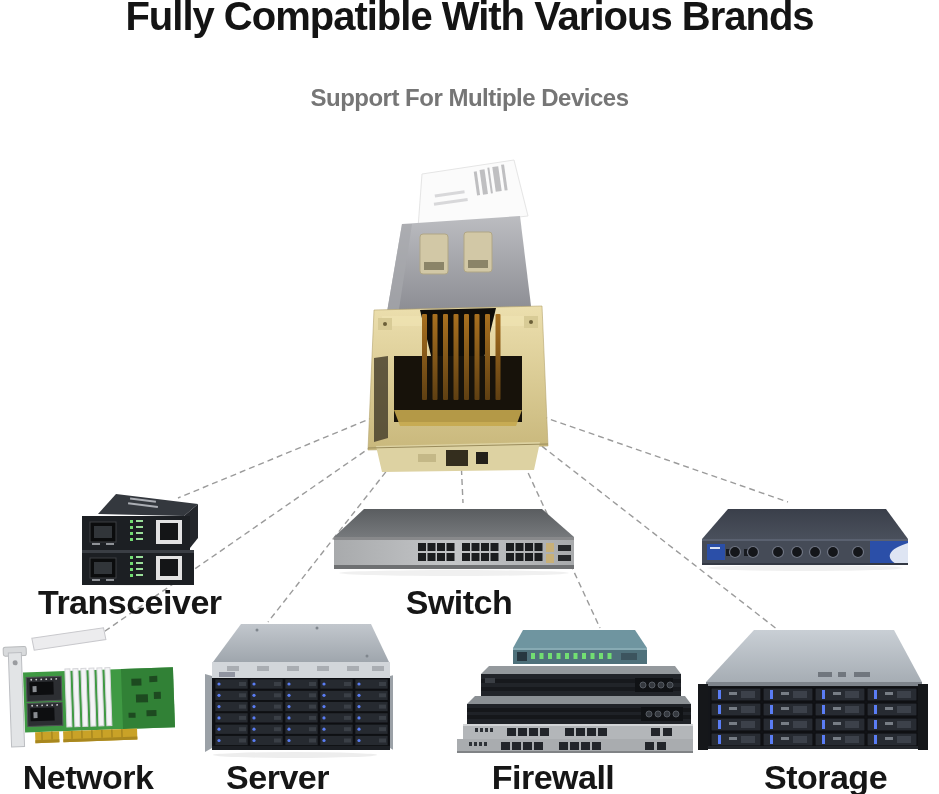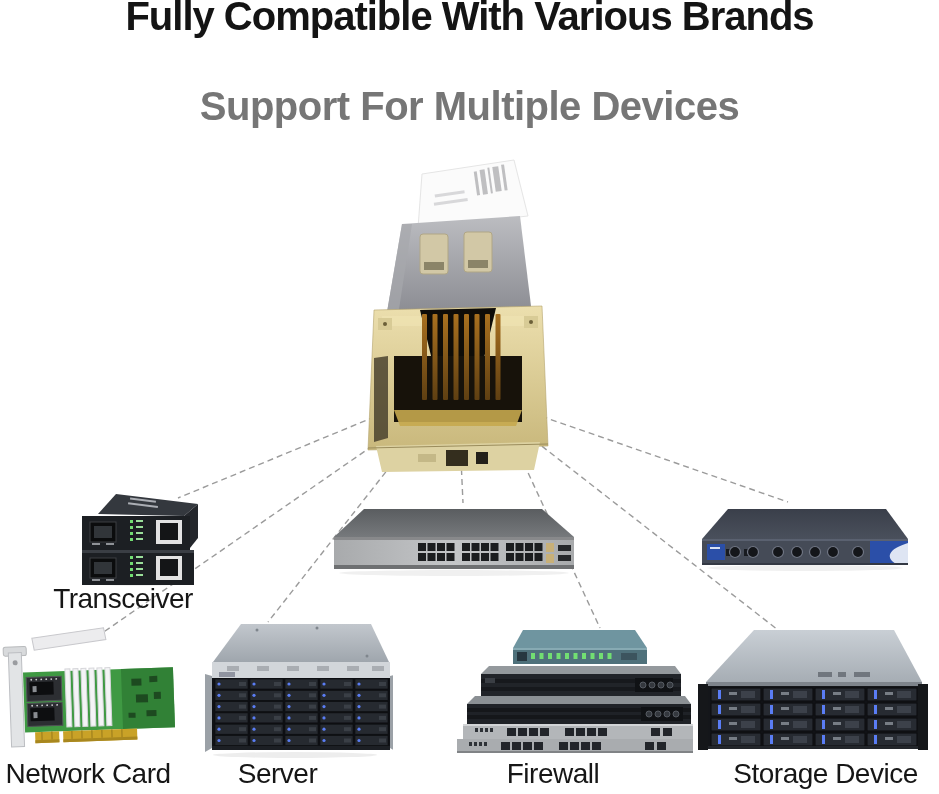--- a/index.html
+++ b/index.html
@@ -1,33 +1,33 @@
 <!DOCTYPE html>
 <html style="--title_text: #141414; --subtitle_text: #767676; --connector_line: #9b9b9b; --module_gold: #d7c68c; --module_silver: #a3a4a9; --pcb_green: #3f9943; --status_led_green: #72df72; --drive_led_blue: #5a7df5; --router_accent_blue: #2b4fa8; --uplink_port_tan: #c8b078;"><head>
 <meta charset="utf-8">
 <style>
   html,body{margin:0;padding:0;background:#fff;}
   .stage{position:relative;width:939px;height:794px;background:#ffffff;overflow:hidden;
          font-family:"Liberation Sans",sans-serif;}
   .title{position:absolute;top:-6px;left:0;width:939px;margin:0;text-align:center;
          font-size:40px;font-weight:800;letter-spacing:-1px;color:var(--title_text,#141414);}
   .subtitle{position:absolute;top:84px;left:0;width:939px;margin:0;text-align:center;
-         font-size:40px;font-weight:800;letter-spacing:-0.5px;color:var(--subtitle_text,#767676);}
+         font-size:24px;font-weight:800;letter-spacing:-0.5px;color:var(--subtitle_text,#767676);}
   .lines{position:absolute;left:0;top:0;z-index:1;}
   .art{position:absolute;z-index:2;}
   .module{left:358px;top:158px;width:200px;height:315px;}
   .dev-transceiver{left:72px;top:492px;width:132px;height:94px;}
   .dev-switch{left:332px;top:505px;width:244px;height:72px;}
   .dev-router{left:702px;top:505px;width:206px;height:66px;}
   .dev-network-card{left:0px;top:620px;width:192px;height:137px;}
   .dev-server{left:197px;top:616px;width:196px;height:142px;}
   .dev-firewall{left:435px;top:622px;width:258px;height:132px;}
   .dev-storage{left:698px;top:626px;width:230px;height:130px;}
   .dev-label{position:absolute;z-index:3;margin:0;text-align:center;
-         font-size:28px;font-weight:400;letter-spacing:-0.5px;color:#161616;}
+         font-size:34px;font-weight:700;letter-spacing:-0.5px;color:#161616;}
   .lbl-transceiver{left:38px;top:583px;width:170px;}
   .lbl-switch{left:379px;top:583px;width:160px;}
   .lbl-router{left:748px;top:583px;width:156px;}
   .lbl-network-card{left:0px;top:758px;width:176px;}
   .lbl-server{left:200px;top:758px;width:155px;}
   .lbl-firewall{left:475px;top:758px;width:156px;}
   .lbl-storage{left:733px;top:758px;width:185px;}
 </style>
 </head>
 <body>
@@ -632,18 +632,19 @@
             <rect x="176" y="64" width="3" height="9" style="fill:var(--drive_led_blue)"></rect>
             <rect x="187" y="66" width="8" height="3" fill="#aeb4bc" opacity="0.6"></rect>
             <rect x="199" y="65" width="14" height="7" fill="#3c414a"></rect>
         </g>
       </g>
       <rect x="10" y="120" width="210" height="3" fill="#23262b"></rect>
     </svg>
   </div>
 
   <div class="dev-label lbl-transceiver">Transceiver</div>
+  <div class="dev-label lbl-switch">Switch</div>
   <div class="dev-label lbl-network-card">Network Card</div>
   <div class="dev-label lbl-firewall">Firewall</div>
   <div class="dev-label lbl-server">Server</div>
   <div class="dev-label lbl-storage">Storage Device</div>
 
 </div>
 
 </body></html>

